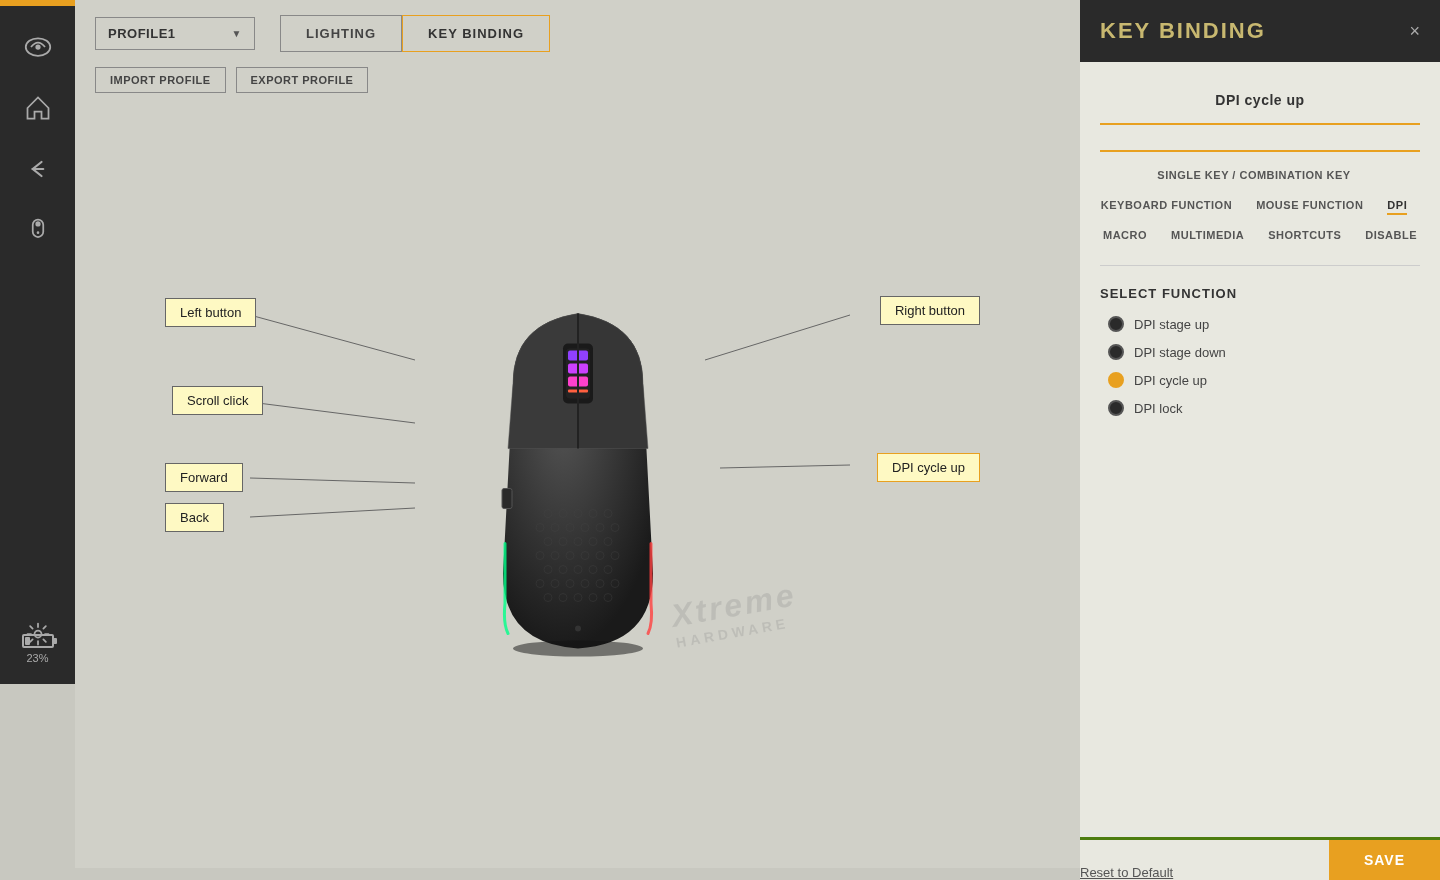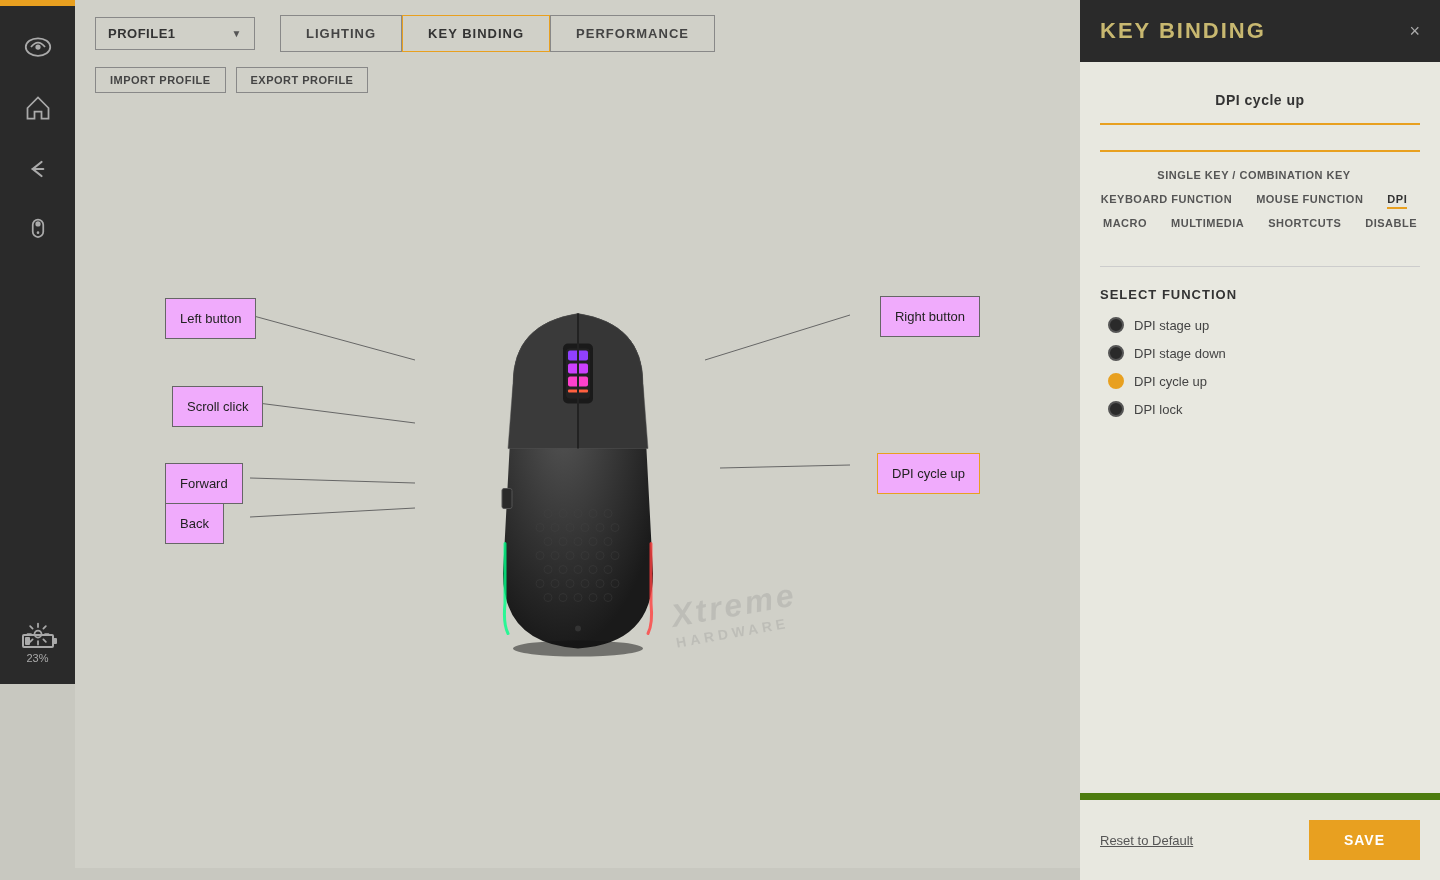--- a/index.html
+++ b/index.html
@@ -158,22 +158,22 @@
       position: relative;
       display: flex;
       align-items: center;
       justify-content: center;
     }
 
     
     .mouse-label {
       position: absolute;
       border: 1.5px solid #666;
-      background: #f0abfc;
-      padding: 12px 14px;
+      background: #fef9c3;
+      padding: 6px 14px;
       font-size: 13px;
       color: #222;
       white-space: nowrap;
       cursor: pointer;
     }
     .mouse-label.active {
       border-color: #e8a020;
       color: #222;
     }
 
@@ -238,22 +238,22 @@
       font-weight: bold;
       color: #333;
       letter-spacing: 0.5px;
       margin-bottom: 15px;
       width: 100%;
     }
 
     .binding-categories {
       display: flex;
       flex-wrap: wrap;
-      gap: 6px 12px;
-      margin-bottom: 33px;
+      gap: 12px 12px;
+      margin-bottom: 20px;
       justify-content: center;
     }
     .binding-cat {
       font-size: 12px;
       color: #555;
       cursor: pointer;
       padding: 2px 0;
       letter-spacing: 0.5px;
       text-transform: uppercase;
       font-weight: bold;
@@ -304,25 +304,24 @@
       border-color: #e8a020;
     }
 
     .function-label {
       font-size: 13px;
       color: #444;
     }
 
     
     #right-footer {
-      padding: 20px;
-      display: flex;
-      align-items: center;
+      display: flex;
+      align-items: flex-end;
       justify-content: space-between;
-      border-top: 7px solid #4d7c0f;
+      border-top: 3px solid #4d7c0f;
     }
 
     .reset-btn {
       background: none;
       border: none;
       color: #555;
       font-size: 13px;
       cursor: pointer;
       text-decoration: underline;
     }
@@ -427,21 +426,20 @@
 <div id="main">
 
   <div id="header">
     <div class="profile-select">
       <span>PROFILE1</span>
       <span class="arrow">▼</span>
     </div>
     <div style="flex:1; display:flex; gap:0; margin-left:10px;">
       <button class="nav-btn">LIGHTING</button>
       <button class="nav-btn active">KEY BINDING</button>
-      <button class="nav-btn">PERFORMANCE</button>
     </div>
   </div>
 
   <div id="profile-actions">
     <button class="profile-action-btn">IMPORT PROFILE</button>
     <button class="profile-action-btn">EXPORT PROFILE</button>
   </div>
 
   <div id="mouse-area">
 

